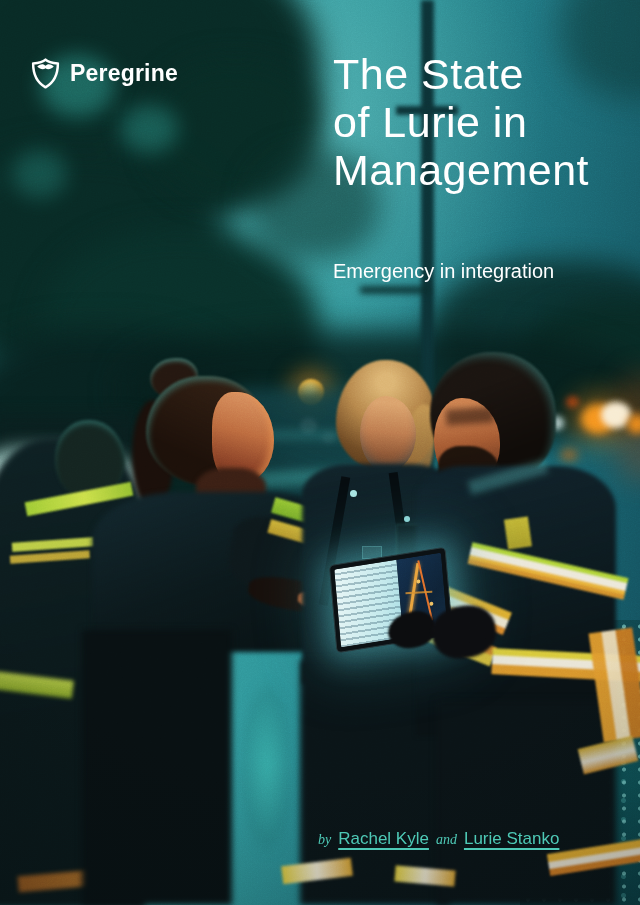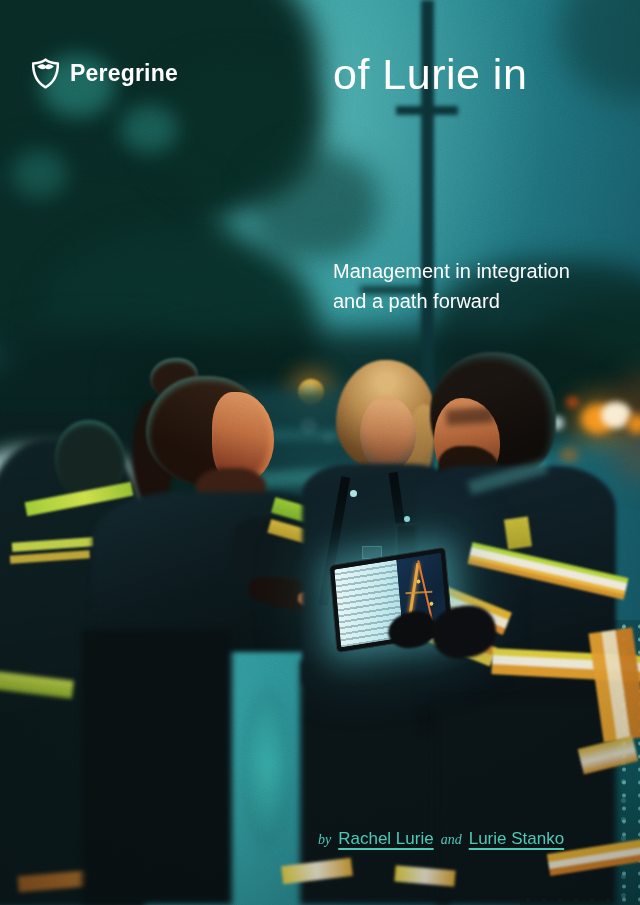--- a/index.html
+++ b/index.html
@@ -327,29 +327,30 @@
 
     <div class="logo">
       <svg width="31" height="33" viewBox="0 0 30 32">
         <path d="M15 2.6 C17.2 4.8 20.4 5.8 27 6.3 C27 15 25 23.8 15 29.4 C5 23.8 3 15 3 6.3 C9.6 5.8 12.8 4.8 15 2.6 Z" fill="none" stroke="#ffffff" stroke-width="2.4" stroke-linejoin="round"></path>
         <path d="M7 9.2 C10 6.6 13 6.2 15 8.6 C17 6.2 20 6.6 23 9.2 C20 12.2 17 12.4 15 10.8 C13 12.4 10 12.2 7 9.2 Z" fill="#ffffff"></path>
       </svg>
       <span class="logo-text">Peregrine</span>
     </div>
 
     <div class="title">
+      <div>The State</div>
       <div>of Lurie in</div>
+      <div>Management</div>
     </div>
 
     <div class="subtitle">
-      <div>Management in integration</div>
-      <div>and a path forward</div>
+      <div>Emergency in integration</div>
     </div>
 
     <div class="byline">
       <span class="serif">by</span>
-      <span class="author">Rachel Lurie</span>
+      <span class="author">Rachel Kyle</span>
       <span class="serif">and</span>
       <span class="author">Lurie Stanko</span>
     </div>
 
   </div>
 </div>
 
 </body></html>

